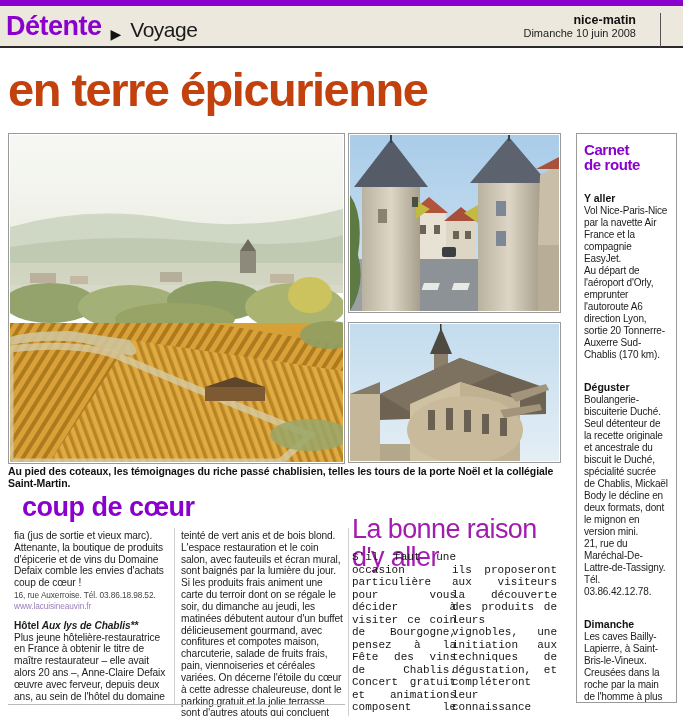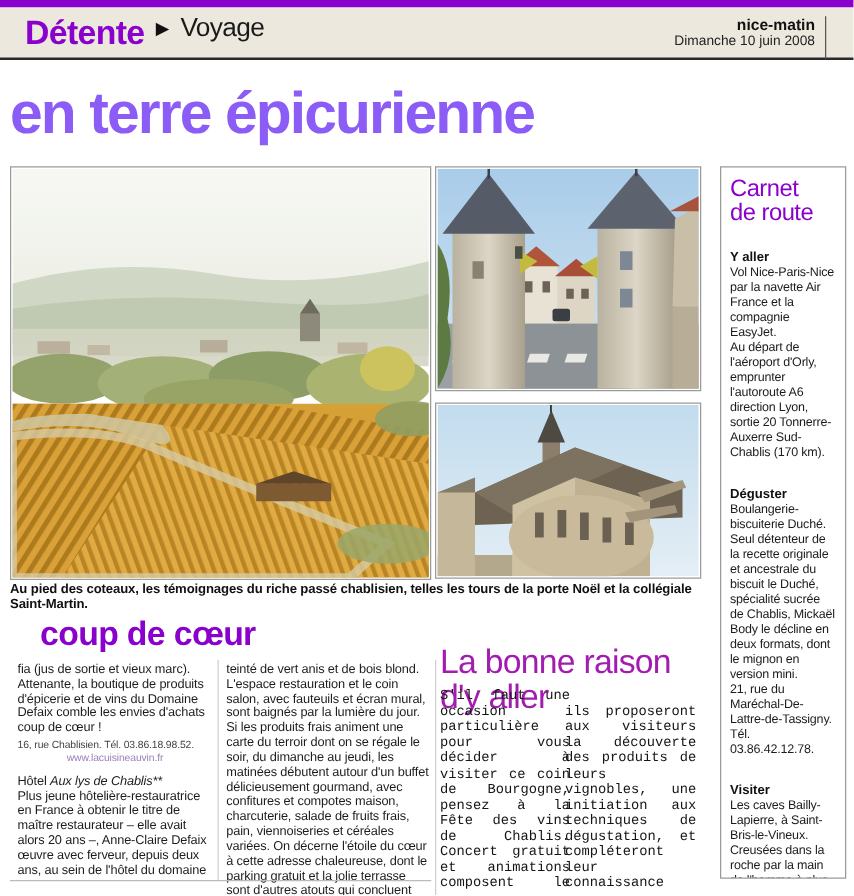--- a/index.html
+++ b/index.html
@@ -2,61 +2,61 @@
 <html><head>
 <meta charset="utf-8">
 <style>
   * { margin:0; padding:0; box-sizing:border-box; }
   body { background:#fff; font-family:"Liberation Sans", sans-serif; }
   #page { position:relative; width:683px; height:717px; background:#fff; overflow:hidden; }
 
   
   .topbar { position:absolute; left:0; top:0; width:683px; height:6px; background:#8a00cc; }
   .kicker { position:absolute; left:0; top:6px; width:683px; height:42px; background:#ece8dd; border-bottom:2px solid #2a2a2a; }
-  .kicker-left { position:absolute; left:20px; top:5px; display:flex; align-items:flex-start; gap:9px; }
+  .kicker-left { position:absolute; left:6px; top:5px; display:flex; align-items:flex-end; gap:9px; }
   .kicker-section { font-size:27px; font-weight:bold; color:#8a00cc; letter-spacing:-0.5px; }
   .kicker-arrow { font-size:14px; color:#111; padding-top:3px; }
   .kicker-sub { font-size:21px; color:#1a1a1a; letter-spacing:-0.5px; }
-  .masthead { position:absolute; right:22px; top:7px; text-align:right; border-right:1.5px solid #555; padding-right:8px; height:34px; }
+  .masthead { position:absolute; right:22px; top:7px; text-align:right; border-right:1.5px solid #555; padding-right:24px; height:34px; }
   .paper-name { font-size:12.5px; font-weight:bold; color:#111; }
   .paper-date { font-size:11px; color:#222; }
 
-  .headline { position:absolute; left:8px; top:62px; font-size:47px; font-weight:bold; color:#8b5cf6; letter-spacing:-1.5px; }
+  .headline { position:absolute; left:8px; top:62px; font-size:47px; font-weight:bold; color:#c2410c; letter-spacing:-1.5px; }
 
   
   .photo { position:absolute; border:1px solid #9a9a9a; background:#fff; padding:1px; }
   .photo svg { display:block; }
   .ph-main { left:8px; top:133px; }
   .ph-towers { left:348px; top:133px; }
   .ph-church { left:348px; top:322px; }
 
   .caption { position:absolute; left:8px; top:465px; width:558px; font-size:10.5px; font-weight:bold; color:#111; letter-spacing:-0.1px; }
 
   
-  .coup-title { position:absolute; left:32px; top:492px; font-size:27px; font-weight:bold; color:#8a00cc; letter-spacing:-0.5px; }
+  .coup-title { position:absolute; left:22px; top:492px; font-size:27px; font-weight:bold; color:#8a00cc; letter-spacing:-0.5px; }
   .col { position:absolute; top:530px; height:172px; overflow:hidden; font-size:10.2px; line-height:1.16; color:#1c1c1c; letter-spacing:-0.1px; }
   .col-1 { left:14px; width:156px; }
   .col-2 { left:181px; width:163px; height:186px; }
   .addr { font-size:8.3px; color:#444; line-height:1.3; margin-top:1px; }
-  .url-gray { font-size:8.3px; color:#9a7fb8; line-height:1.3;text-align:center; }
-  .subhead { font-weight:normal; font-style:italic; margin-top:8px; }
+  .url-gray { font-size:8.3px; color:#9a7fb8; line-height:1.3; }
+  .subhead { font-weight:bold; font-style:italic; margin-top:8px; }
   .subhead .pfx { font-style:normal; }
   .vrule { position:absolute; top:528px; width:1px; height:176px; background:#cfcfcf; }
   .vr1 { left:174px; } .vr2 { left:348px; height:188px; }
   .hrule-bottom { position:absolute; left:8px; top:704px; width:337px; height:1px; background:#bbb; }
 
   
   .raison-title { position:absolute; left:352px; top:516px; width:220px; font-size:27px; color:#a21caf; line-height:1.02; letter-spacing:-0.6px; }
   .raison-col { position:absolute; top:551px; height:162px; overflow:hidden; font-family:Liberation Mono, monospace; font-size:11px; line-height:1.14; color:#151515; text-align:justify; white-space:pre-line; }
   .rc-1 { left:352px; width:104px; }
   .rc-2 { left:452px; width:105px; }
 
   
   .carnet { position:absolute; left:576px; top:133px; width:101px; height:570px; border:1px solid #9a9a9a; background:#fff; padding:8px 7px; overflow:hidden; }
-  .carnet-title { font-size:19px; font-weight:normal; color:#8a00cc; line-height:1.0; letter-spacing:-0.4px; white-space:pre-line; margin-bottom:9px; }
+  .carnet-title { font-size:15px; font-weight:bold; color:#8a00cc; line-height:1.0; letter-spacing:-0.4px; white-space:pre-line; margin-bottom:9px; }
   .carnet-h { font-size:10.5px; font-weight:bold; color:#111; margin-top:20px; margin-bottom:1px; }
   .carnet-b { font-size:10px; line-height:1.2; color:#1c1c1c; letter-spacing:-0.15px; white-space:pre-line; }
 </style>
 </head>
 <body>
 
 <div id="page">
 
   <div class="topbar"></div>
   <div class="kicker">
@@ -227,33 +227,33 @@
     </div>
 
     <div>
       <div class="carnet-h">Déguster</div>
       <div class="carnet-b">Boulangerie-biscuiterie Duché. Seul détenteur de la recette originale et ancestrale du biscuit le Duché, spécialité sucrée de Chablis, Mickaël Body le décline en deux formats, dont le mignon en version mini.
 21, rue du Maréchal-De-Lattre-de-Tassigny.
 Tél. 03.86.42.12.78.</div>
     </div>
 
     <div>
-      <div class="carnet-h">Visiter</div>
+      <div class="carnet-h">Dimanche</div>
       <div class="carnet-b">Les caves Bailly-Lapierre, à Saint-Bris-le-Vineux. Creusées dans la roche par la main de l'homme à plus de 50 mètres sous terre, de vastes galeries abritent des caves monumentales où la température de 12 °C est constante et où l'on pénètre en voiture.
 A 16 km de Chablis, cette visite insolite et guidée dévoile l'histoire du lieu et de l'AOC Crémant de Bourgogne, ainsi que les techniques d'élaboration des vins effervescents.</div>
 
     </div>
 
   </div>
 
   <div class="coup-title">coup de cœur</div>
 
   <div class="col col-1">
     <div>fia (jus de sortie et vieux marc). Attenante, la boutique de produits d'épicerie et de vins du Domaine Defaix comble les envies d'achats coup de cœur !</div>
-    <div class="addr">16, rue Chablisien. Tél. 03.86.18.98.52.</div>
+    <div class="addr">16, rue Auxerroise. Tél. 03.86.18.98.52.</div>
     <div class="url-gray">www.lacuisineauvin.fr</div>
     <div class="subhead"><span class="pfx">Hôtel </span><span>Aux lys de Chablis**</span></div>
     <div>Plus jeune hôtelière-restauratrice en France à obtenir le titre de maître restaurateur – elle avait alors 20 ans –, Anne-Claire Defaix œuvre avec ferveur, depuis deux ans, au sein de l'hôtel du domaine oenotouristique familial. Situé à l'entrée de Chablis et cerné de touches fleuries, il abrite trente-huit chambres lumineuses et confortables, dans un cadre intérieur</div>
   </div>
 
   <div class="col col-2">
     <div>teinté de vert anis et de bois blond. L'espace restauration et le coin salon, avec fauteuils et écran mural, sont baignés par la lumière du jour. Si les produits frais animent une carte du terroir dont on se régale le soir, du dimanche au jeudi, les matinées débutent autour d'un buffet délicieusement gourmand, avec confitures et compotes maison, charcuterie, salade de fruits frais, pain, viennoiseries et céréales variées. On décerne l'étoile du cœur à cette adresse chaleureuse, dont le parking gratuit et la jolie terrasse sont d'autres atouts qui concluent sereinement nos escapades en journée.</div>
 
   </div>
 

